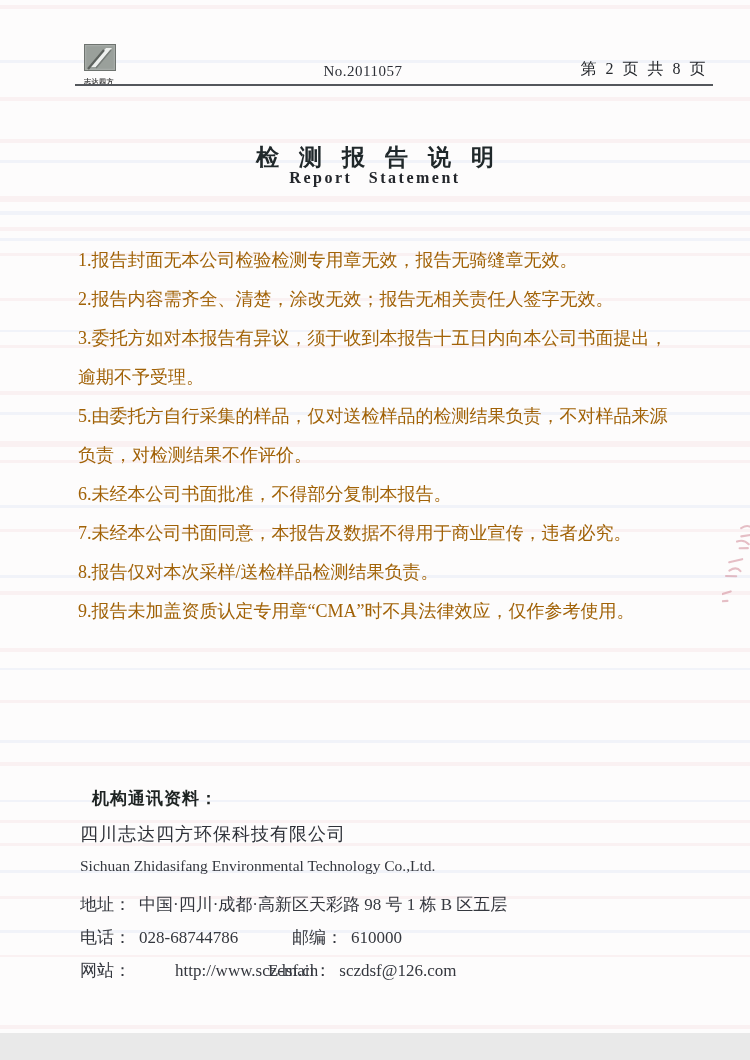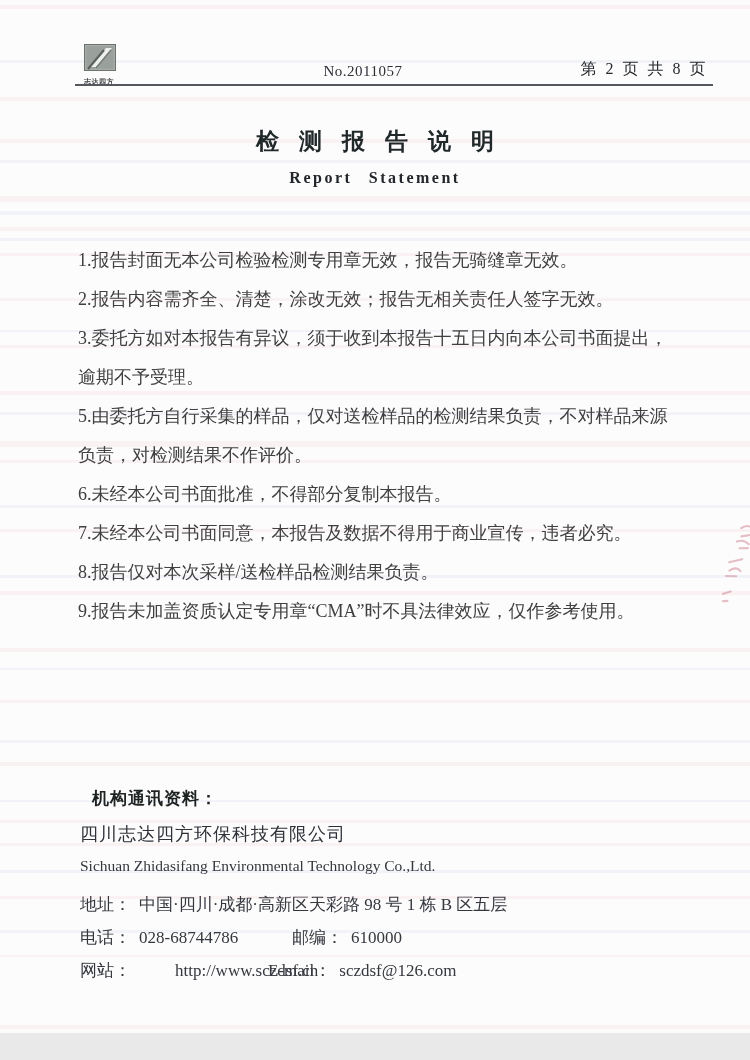--- a/index.html
+++ b/index.html
@@ -18,29 +18,29 @@
   .streak.b{background:#eaedf7;opacity:.6;}
 
   
   .logo-block{position:absolute;left:84px;top:44px;width:40px;text-align:left;}
   .logo-text{font-family:"Liberation Sans","DejaVu Sans",sans-serif;font-size:7px;font-weight:700;color:#3a3a3a;letter-spacing:.5px;margin-top:2px;filter:blur(.3px);white-space:nowrap;}
   .report-no{position:absolute;left:0;top:63px;width:100%;text-align:center;transform:translateX(-12px);font-size:15px;color:#2d3037;letter-spacing:.5px;}
   .page-info{position:absolute;right:42px;top:59px;font-size:16px;color:#26292e;letter-spacing:2.5px;white-space:nowrap;}
   .header-rule{position:absolute;left:75px;right:37px;top:84px;border-top:2px solid #54575c;height:0;filter:blur(.2px);}
 
   
-  .title-cn{position:absolute;left:0;right:0;top:126px;margin:0;text-align:center;
+  .title-cn{position:absolute;left:0;right:0;top:126px;margin:16px;text-align:center;
     font-family:"Liberation Sans","DejaVu Sans",sans-serif;
     font-size:23px;font-weight:700;color:#20282a;letter-spacing:20px;padding-left:20px;}
   .title-en{position:absolute;left:0;right:0;top:169px;margin:0;text-align:center;
     font-size:16px;font-weight:700;color:#23262b;letter-spacing:2.5px;word-spacing:10px;}
 
   
   .statements{position:absolute;left:78px;top:241px;width:622px;}
-  .stmt{margin:0;font-size:18px;line-height:39px;color:#404040;white-space:pre-line;text-align:left;}
+  .stmt{margin:0;font-size:18px;line-height:39px;color:#a16207;white-space:pre-line;text-align:left;}
 
   
   .seal{position:absolute;right:-6px;top:452px;width:34px;height:180px;opacity:.6;filter:blur(.4px);pointer-events:none;}
 
   
   .contact{position:absolute;left:80px;top:788px;width:610px;}
   .contact-heading{margin:0 0 12px 12px;font-family:"Liberation Sans","DejaVu Sans",sans-serif;font-size:17px;font-weight:700;color:#1e2322;line-height:22px;letter-spacing:1px;}
   .company-cn{margin:0 0 10px 0;font-size:18px;line-height:24px;color:#2e3138;letter-spacing:1px;}
   .company-en{margin:0 0 12px 0;font-size:15.5px;line-height:20px;color:#34373e;}
   .c-row{margin:0;font-size:17px;line-height:33px;color:#34373e;display:flex;}

